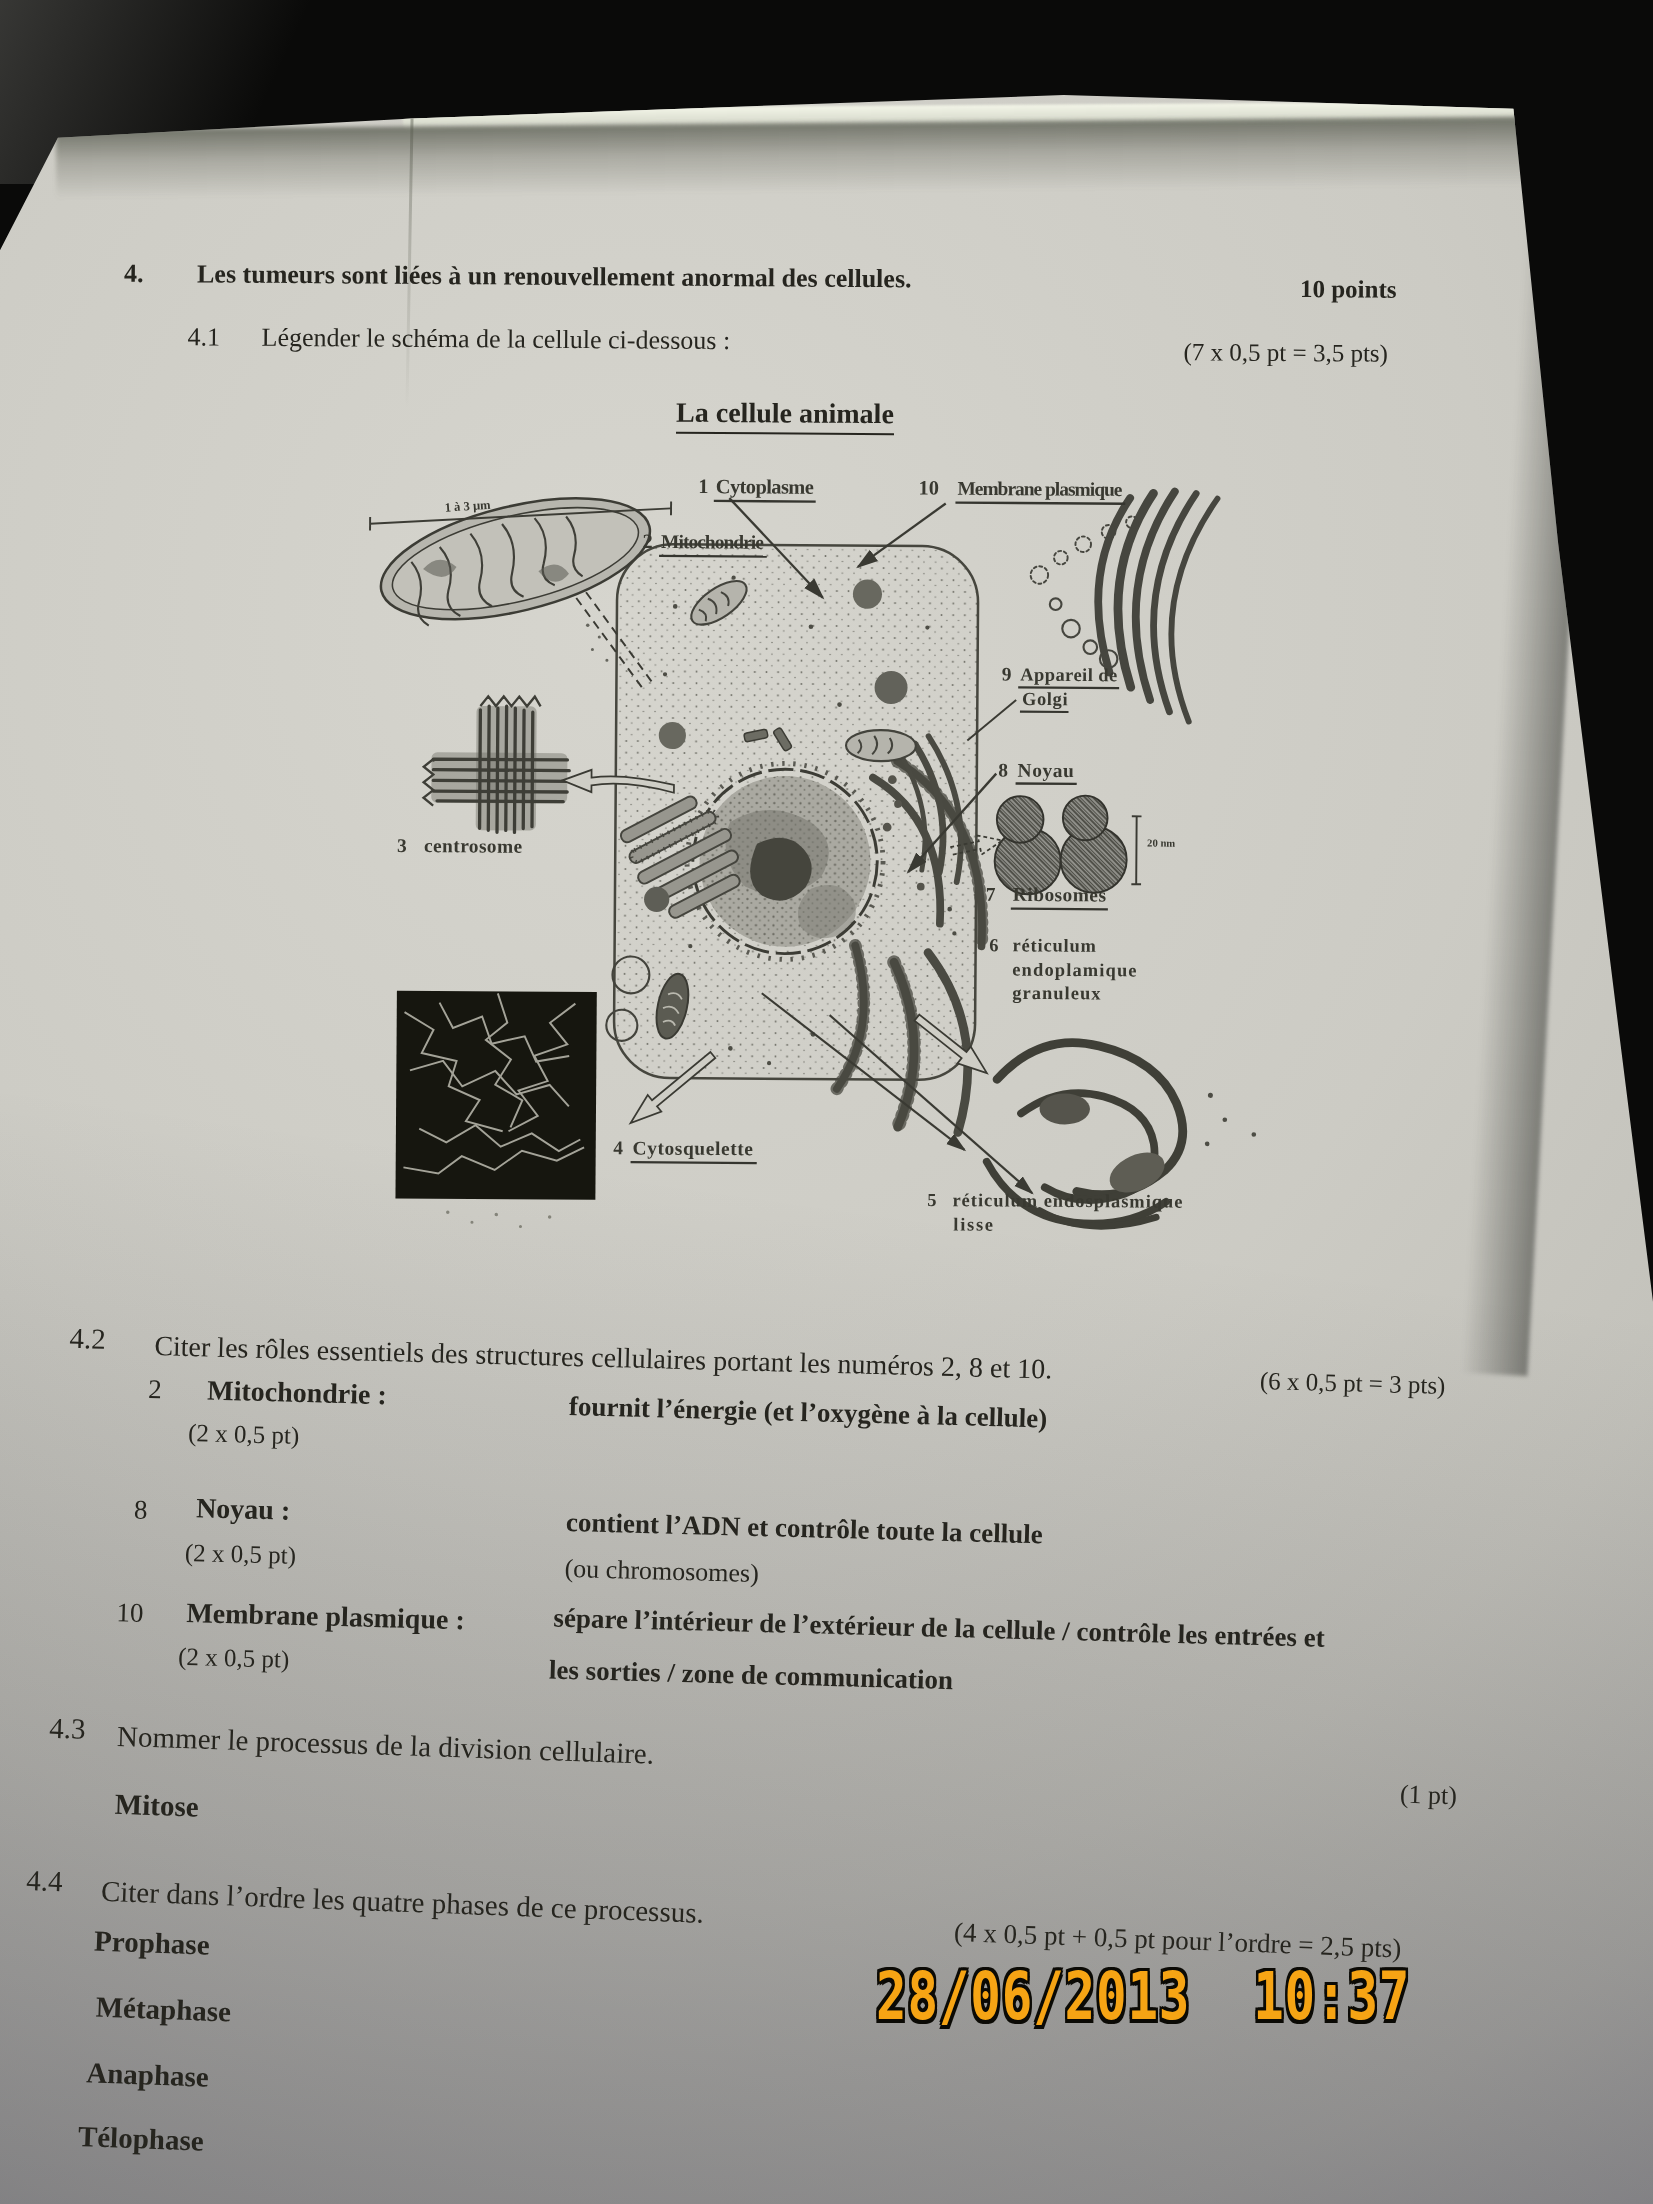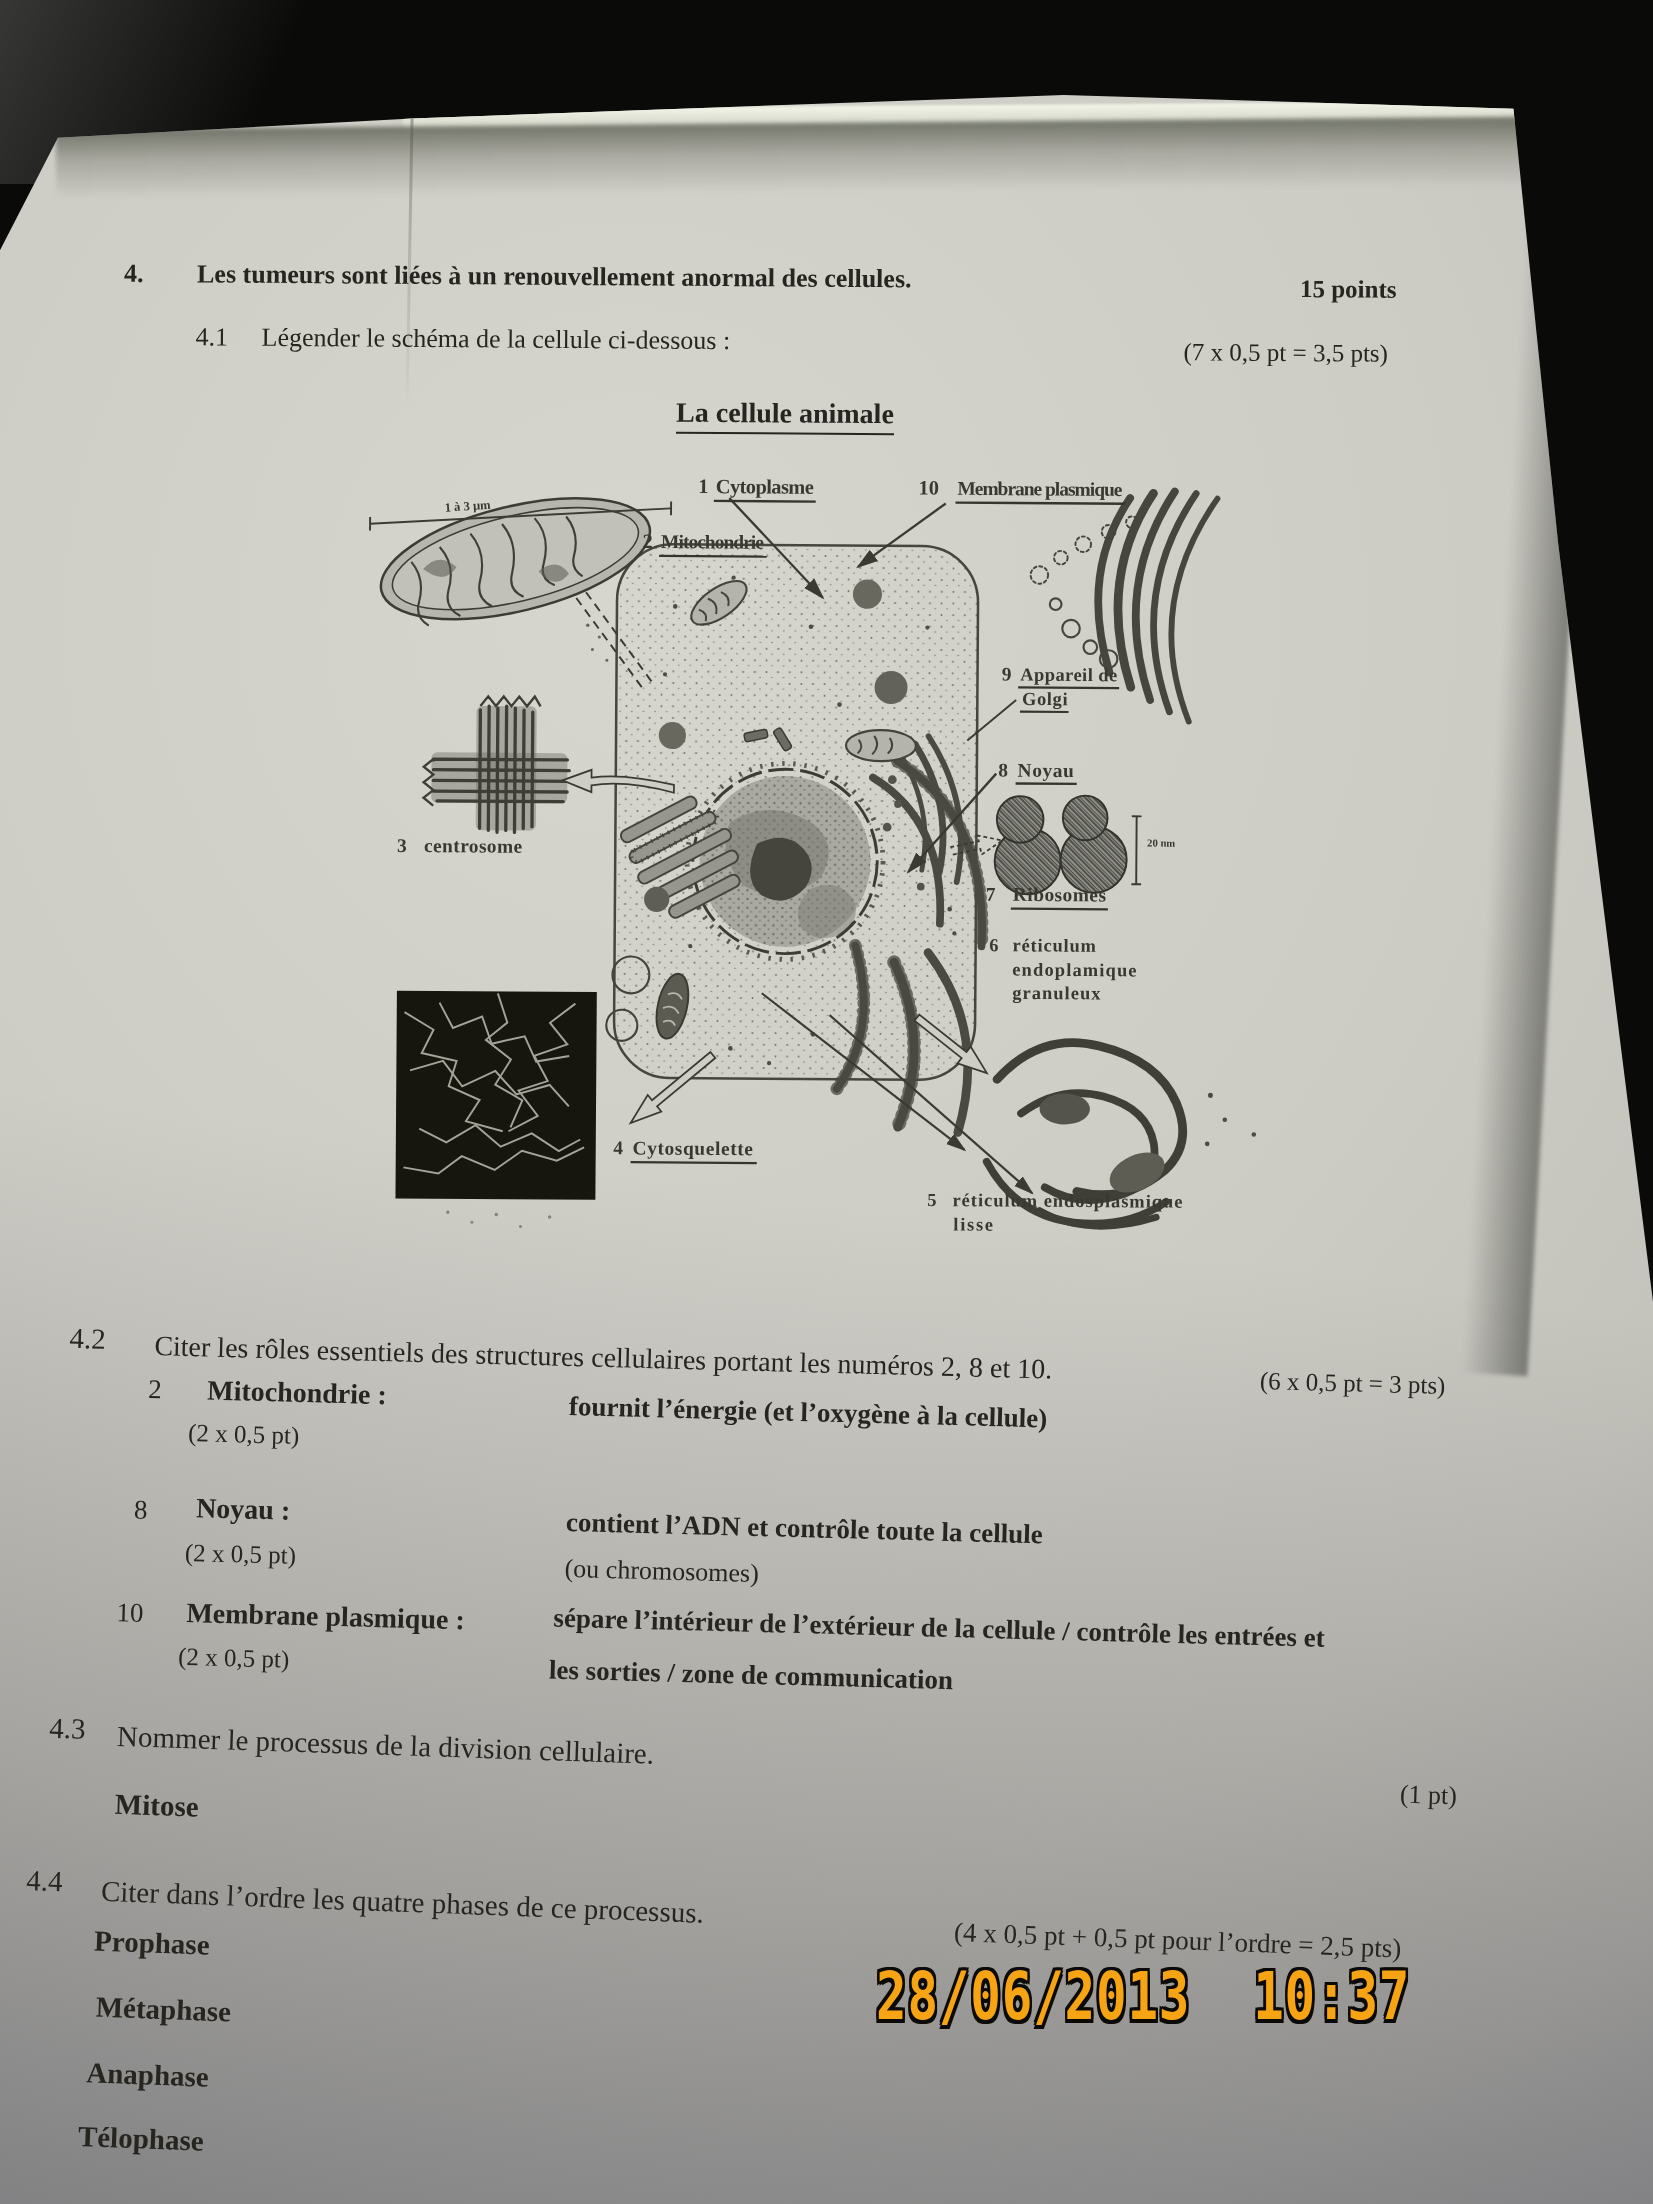--- a/index.html
+++ b/index.html
@@ -45,23 +45,23 @@
     <div class="edge-shadow-right"></div>
     <div class="crease"></div>
     <div class="paper-shade"></div>
   </div>
 
   <div class="content">
 
     <div class="rot-top">
       <span class="ts" style="left:126px;top:258px;font-size:26px">4.</span>
       <span class="ts" style="left:199px;top:258px;font-size:26px">Les tumeurs sont liées à un renouvellement anormal des cellules.</span>
-      <span class="ts" style="left:1302px;top:266px;font-size:25px">15 points</span>
-
-      <span class="ts rg" style="left:198px;top:321px;font-size:26px">4.1</span>
+      <span class="ts" style="left:1302px;top:266px;font-size:25px">10 points</span>
+
+      <span class="ts rg" style="left:190px;top:321px;font-size:26px">4.1</span>
       <span class="ts rg" style="left:264px;top:321px;font-size:26px">Légender le schéma de la cellule ci-dessous :</span>
       <span class="ts rg" style="left:1186px;top:330px;font-size:25px">(7 x 0,5 pt = 3,5 pts)</span>
 
       <span class="ts title-u" style="left:679px;top:392px;font-size:28px">La cellule animale</span>
 
       <svg style="position:absolute;left:262px;top:427px" width="1126" height="854" viewBox="270 440 1160 880">
         <defs>
           <pattern id="stip" width="12" height="12" patternUnits="userSpaceOnUse">
             <circle cx="2.5" cy="3" r="1" fill="#6f6f66"></circle>
               <circle cx="8" cy="8.5" r=".8" fill="#7d7d74"></circle>

